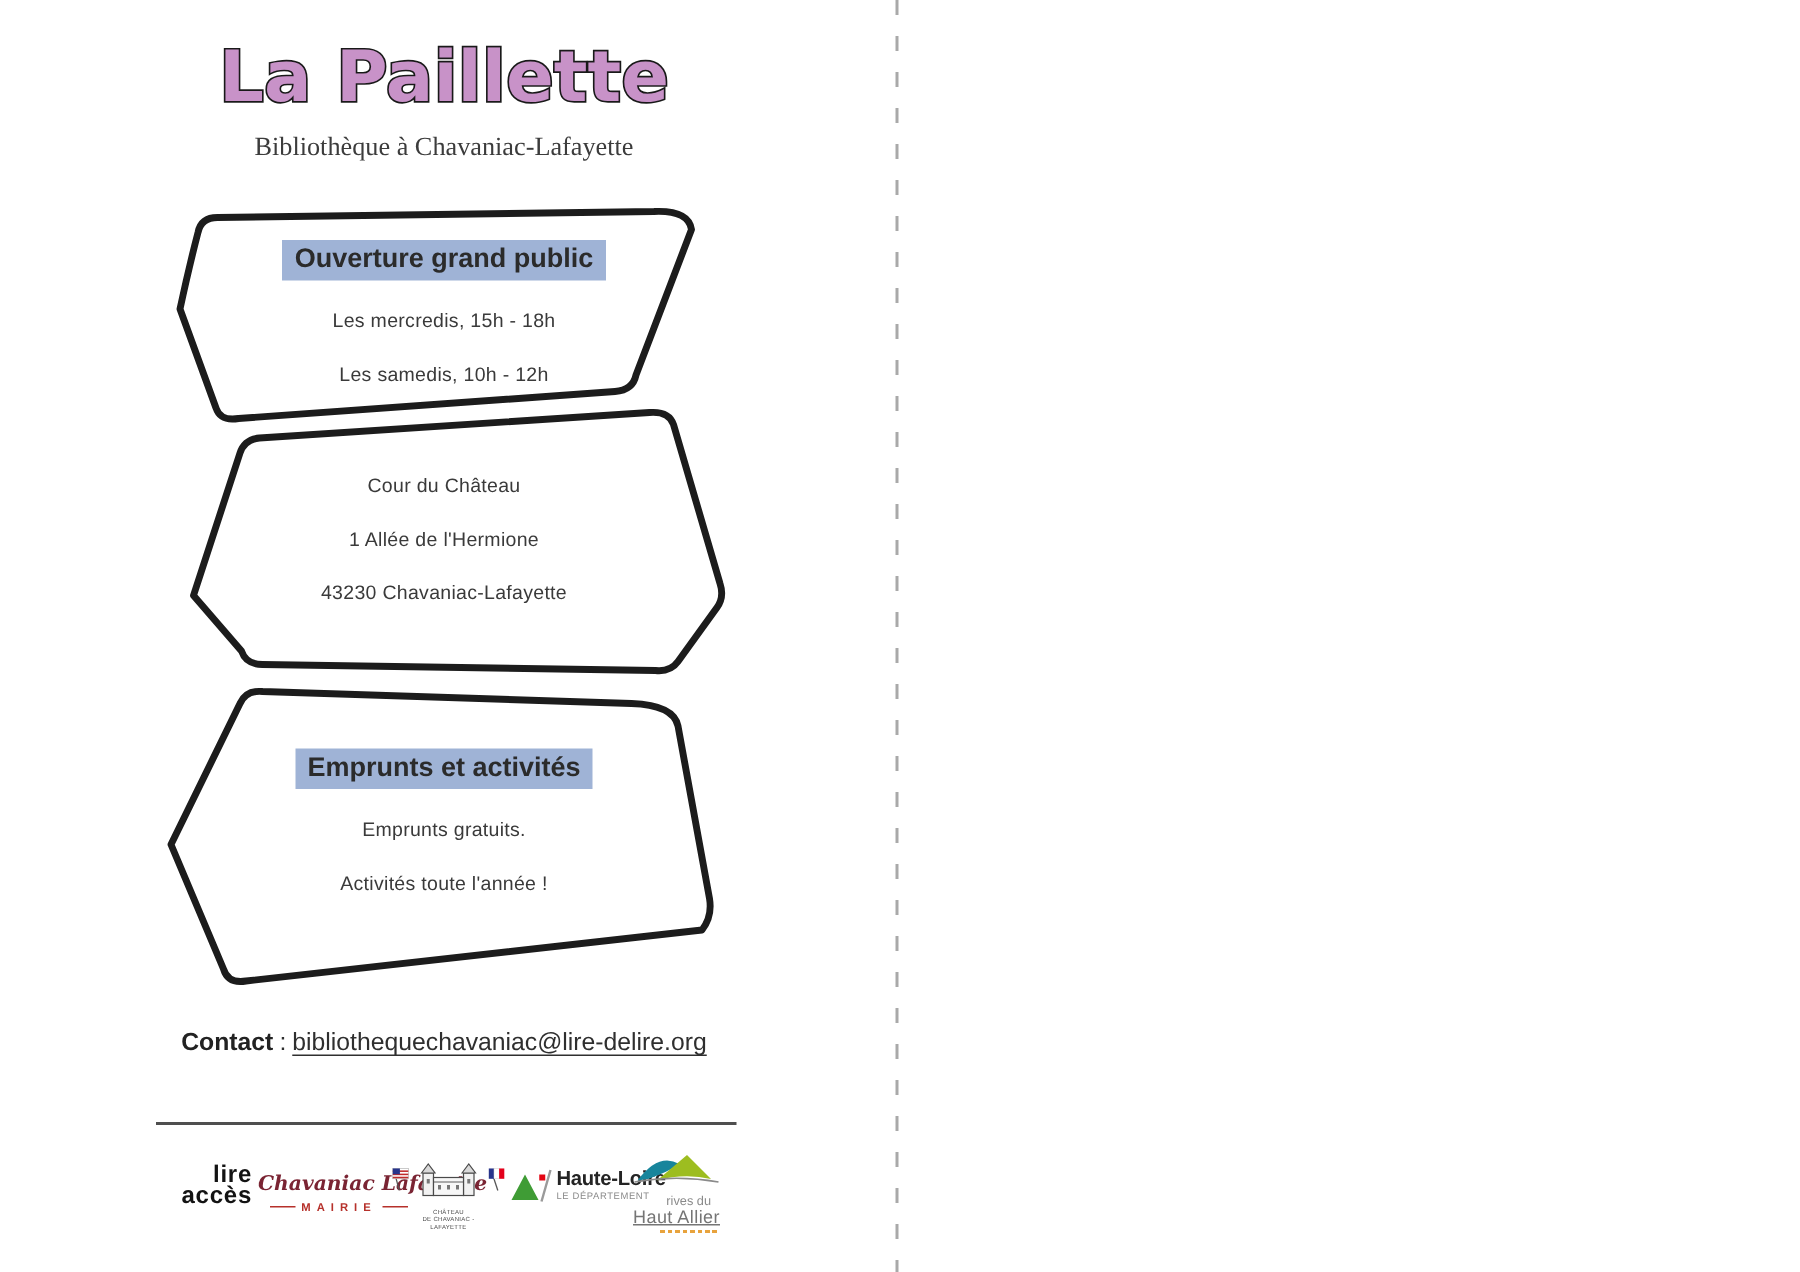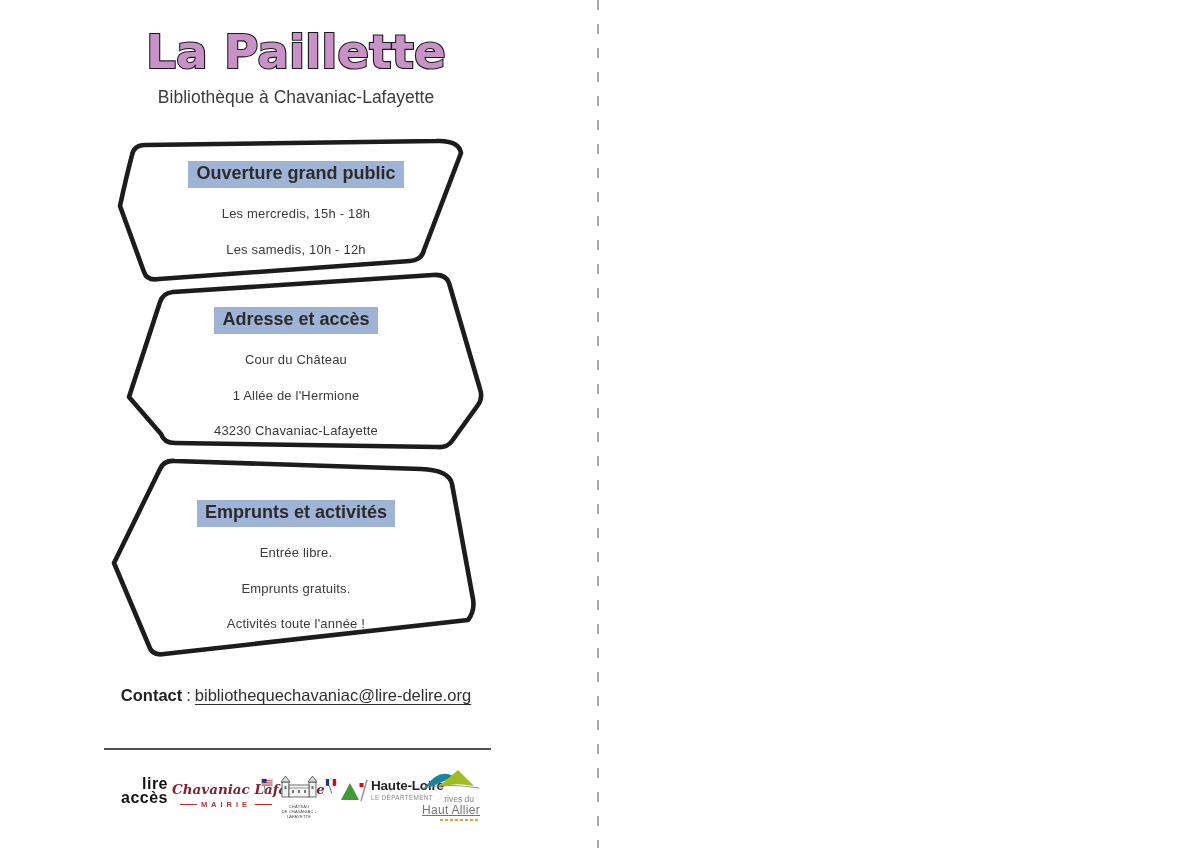--- a/index.html
+++ b/index.html
@@ -9,21 +9,21 @@
 
   
   .fold-line { position:absolute; left:597px; top:0; width:2px; height:848px;
                background:repeating-linear-gradient(180deg,#a9a9a9 0 10px,transparent 10px 24px); }
 
   
   .brand { position:absolute; left:96px; top:24px; width:400px; text-align:center; }
   .title { font-family:"DejaVu Sans", sans-serif; font-size:47px; line-height:56px;
            font-weight:800; color:#c892c8; letter-spacing:0;
            -webkit-text-stroke:2.2px #191919; paint-order:stroke fill; }
-  .subtitle { font-size:17.5px; line-height:22px; margin-top:6px; color:#3c3c3c; }
+  .subtitle { font-size:17.5px; line-height:22px; margin-top:6px; color:#3c3c3c;font-family:Liberation Serif, serif; }
 
   
   .card-svg { position:absolute; }
   .card-svg path { fill:#ffffff; stroke:#1c1c1c; stroke-width:4.6;
                    stroke-linejoin:round; stroke-linecap:round; }
 
   .card-text { position:absolute; left:126px; width:340px; text-align:center; color:#3a3a3a; }
   .card-heading { line-height:27px; margin-bottom:9px; }
   .card-heading mark { background:#9fb3d6; color:#2b2b2b; font-weight:700;
                        font-size:18px; padding:2px 8px 5px; line-height:1; }
@@ -88,29 +88,27 @@
     <path d="M 11 113 L 57 19 Q 61 10 72 11 L 318 19 Q 346 20 349 34 L 370 149 Q 372 161 365 170 L 61 204 Q 49 206 46 196 Z"></path>
   </svg>
 
   <div class="card-text" style="top:160px;">
     <div class="card-heading"><mark>Ouverture grand public</mark></div>
     <div class="card-line">Les mercredis, 15h - 18h</div>
     <div class="card-line">Les samedis, 10h - 12h</div>
   </div>
 
   <div class="card-text" style="top:306px;">
-    <div class="card-heading"><mark>Adresse et accès</mark></div>
     <div class="card-line">Cour du Château</div>
     <div class="card-line">1 Allée de l'Hermione</div>
     <div class="card-line">43230 Chavaniac-Lafayette</div>
   </div>
 
   <div class="card-text" style="top:499px;">
     <div class="card-heading"><mark>Emprunts et activités</mark></div>
-    <div class="card-line">Entrée libre.</div>
     <div class="card-line">Emprunts gratuits.</div>
     <div class="card-line">Activités toute l'année !</div>
   </div>
 
   <div class="weblines">
     <div class="row">
       <b>Contact</b><span class="sep">:</span><a>bibliothequechavaniac@lire-delire.org</a>
     </div>
   </div>
 

